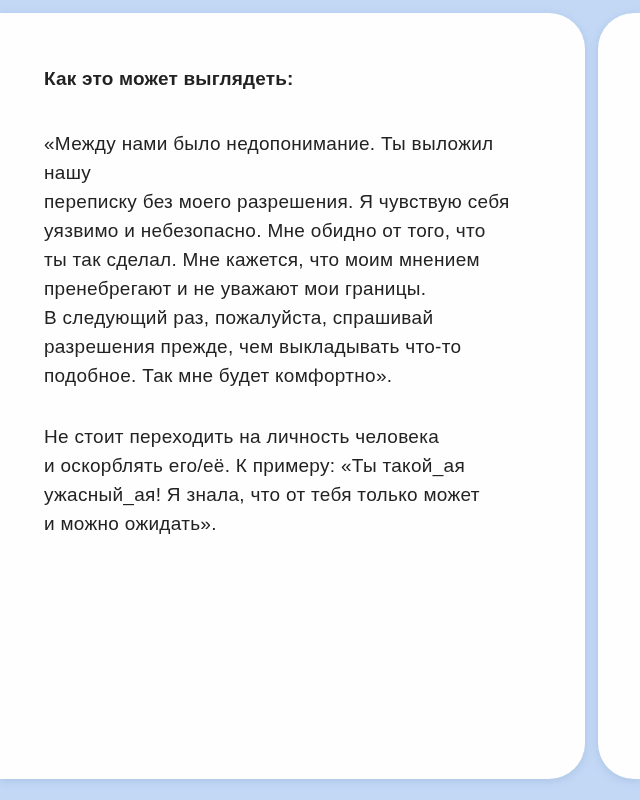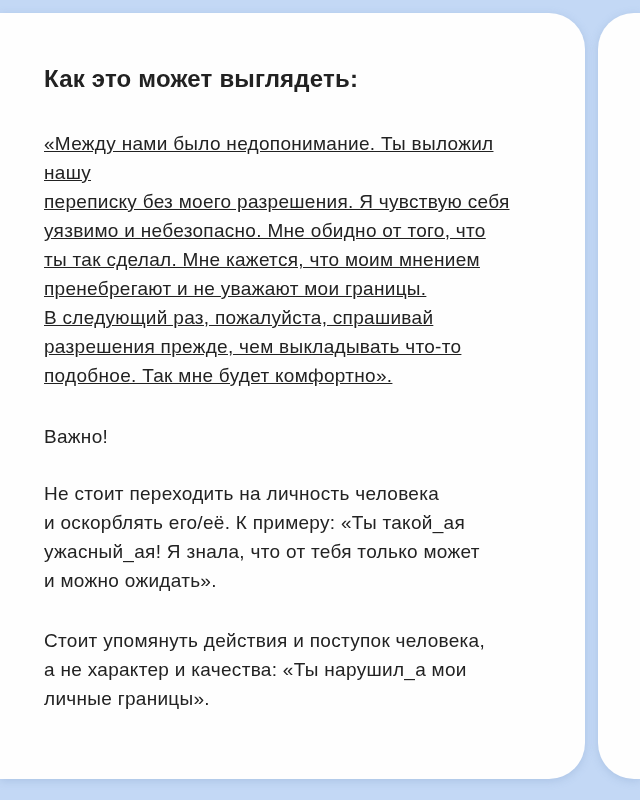--- a/index.html
+++ b/index.html
@@ -33,57 +33,53 @@
     width: 585px;
     border-radius: 0 36px 36px 0;
     padding: 54px 42px 0 44px;
   }
   .card--next {
     right: 0;
     width: 42px;
     border-radius: 36px 0 0 36px;
   }
   .card-title {
-    font-size: 24px;
+    font-size: 19px;
     line-height: 24px;
     font-weight: bold;
     letter-spacing: 0.2px;
     margin: 0 0 38px 0;
   }
   .body-text {
     font-size: 19px;
     line-height: 29px;
     letter-spacing: 0.3px;
     margin: 0;
     white-space: pre-line;
   }
-  .quote-paragraph   { margin-bottom: 32px; text-decoration: underline; }
+  .quote-paragraph   { margin-bottom: 32px; }
   .important-label   { margin-bottom: 28px; }
   .dont-paragraph    { margin-bottom: 31px; }
 </style>
 </head>
 <body>
 
 <section class="card card--main">
   <h1 class="card-title">Как это может выглядеть:</h1>
 
   <p class="body-text quote-paragraph">«Между нами было недопонимание. Ты выложил нашу
 переписку без моего разрешения. Я чувствую себя
 уязвимо и небезопасно. Мне обидно от того, что
 ты так сделал. Мне кажется, что моим мнением
 пренебрегают и не уважают мои границы.
 В следующий раз, пожалуйста, спрашивай
 разрешения прежде, чем выкладывать что-то
 подобное. Так мне будет комфортно».</p>
 
-  <p class="body-text important-label">Важно!</p>
 
   <p class="body-text dont-paragraph">Не стоит переходить на личность человека
 и оскорблять его/её. К примеру: «Ты такой_ая
 ужасный_ая! Я знала, что от тебя только может
 и можно ожидать».</p>
 
-  <p class="body-text do-paragraph">Стоит упомянуть действия и поступок человека,
-а не характер и качества: «Ты нарушил_а мои
-личные границы».</p>
 </section>
 
 <aside class="card card--next"></aside>
 
 </body></html>

